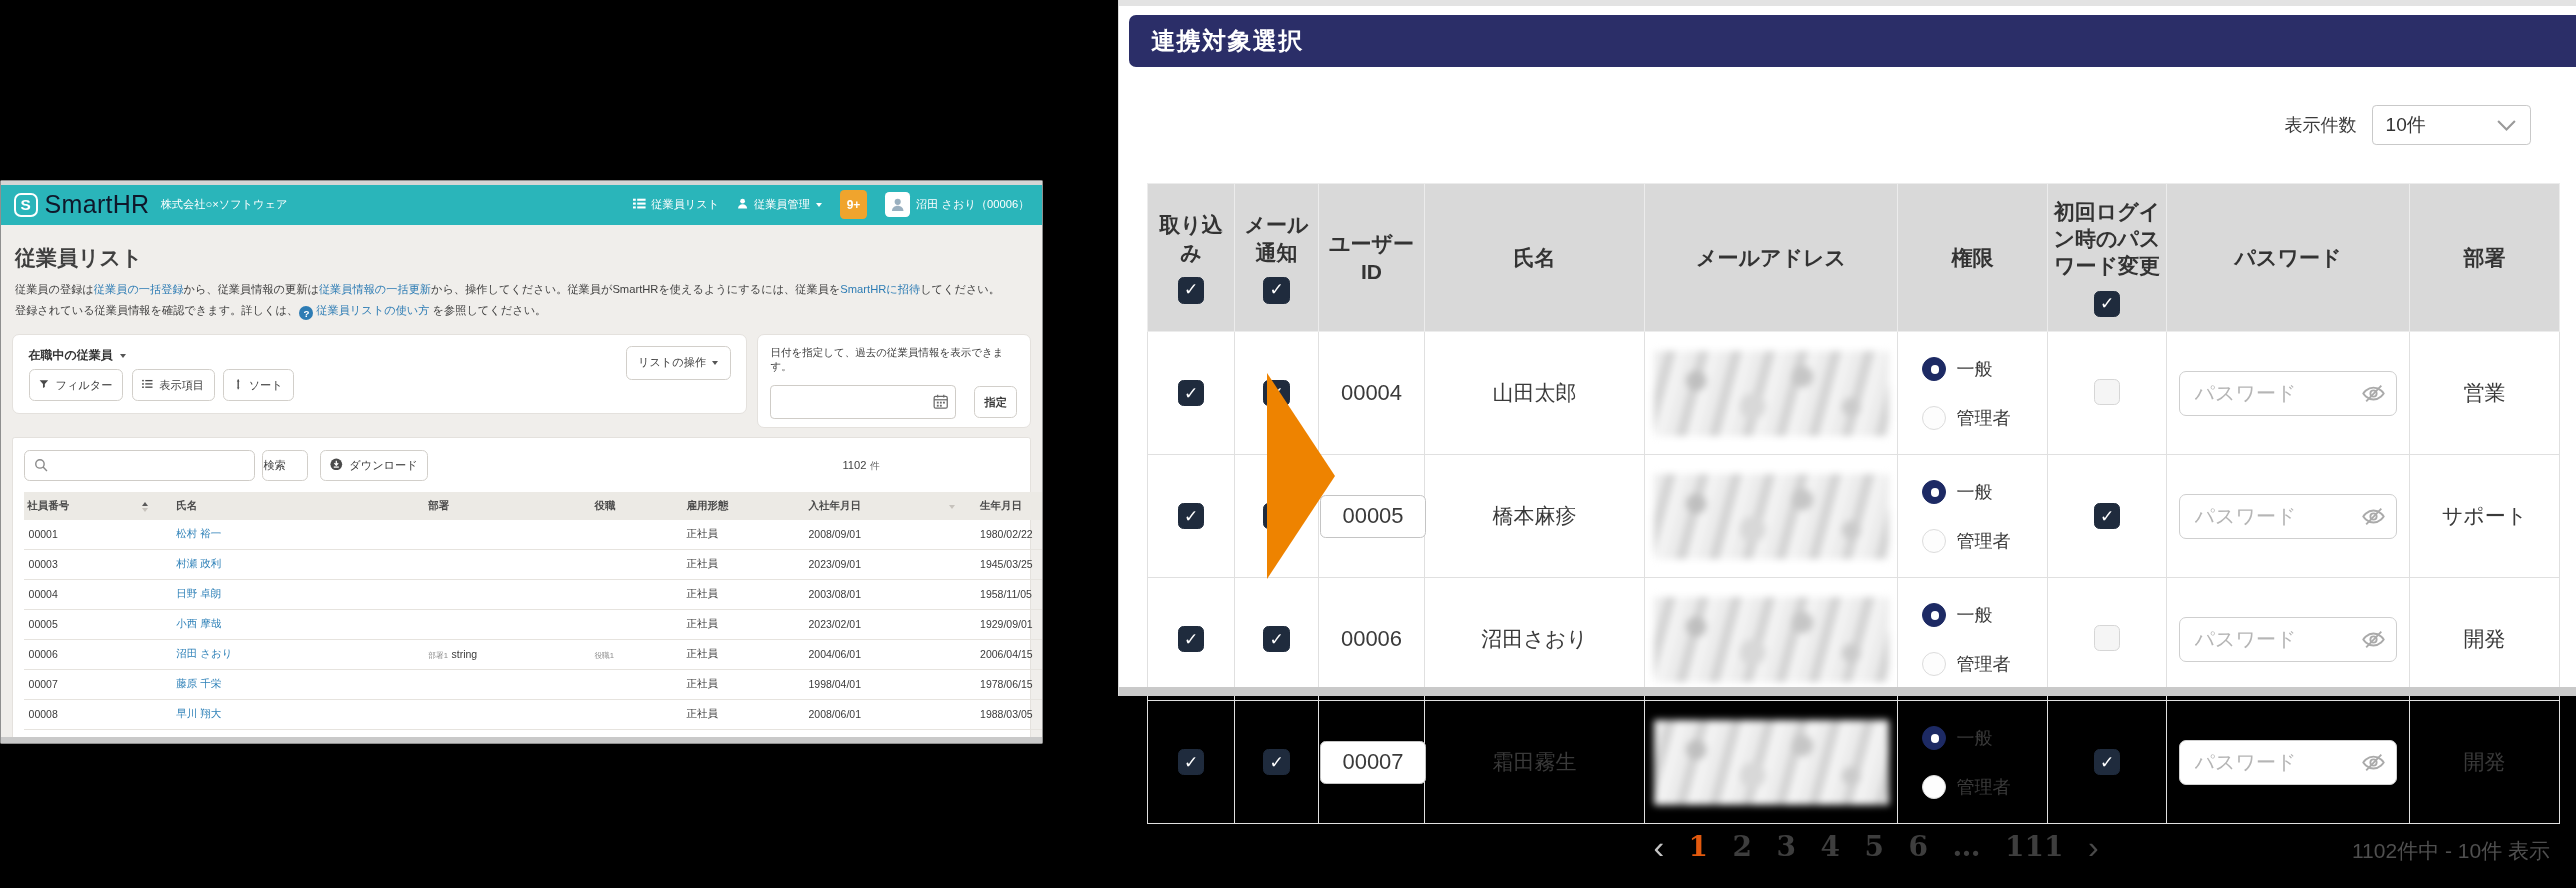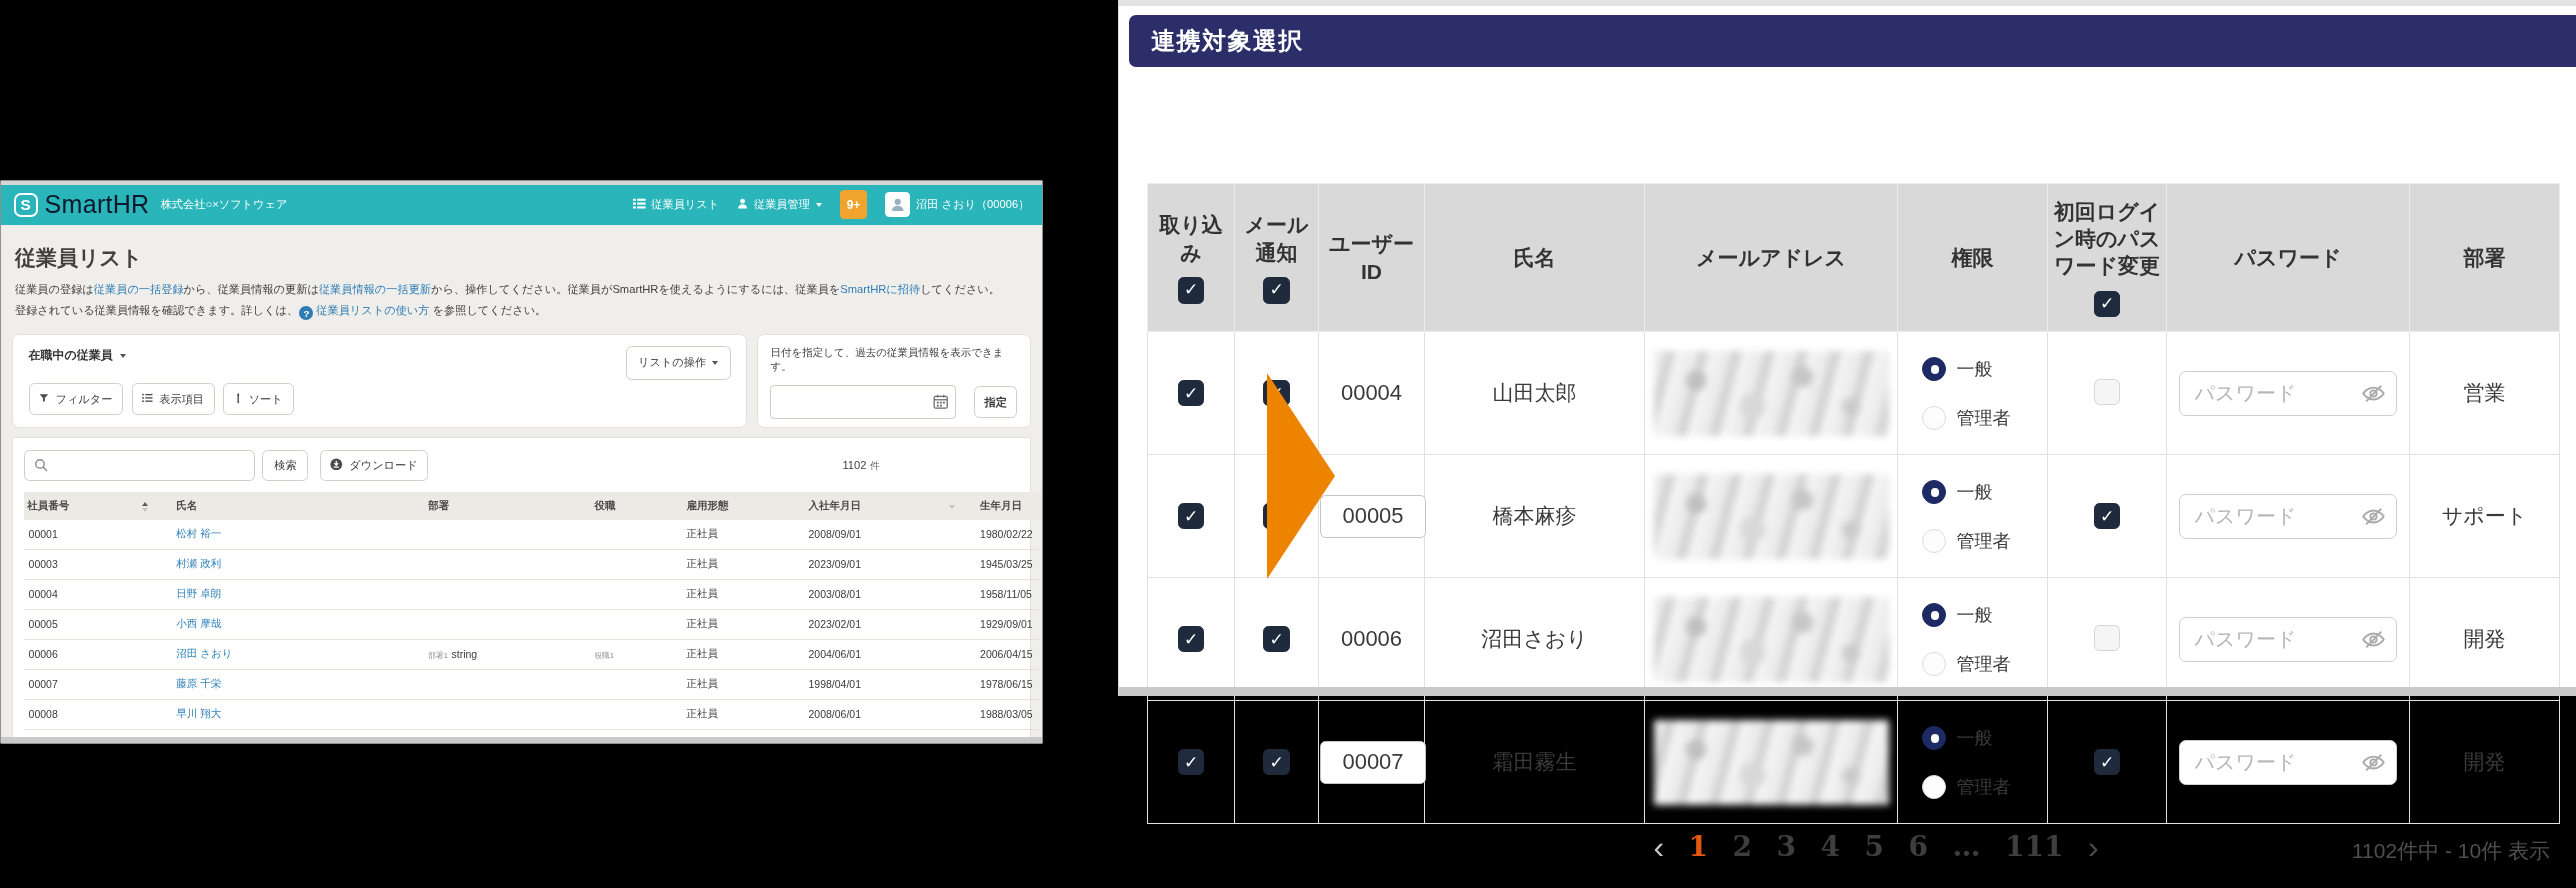--- a/index.html
+++ b/index.html
@@ -24,39 +24,39 @@
   .avatar{width:25px;height:25px;background:#fff;border-radius:4.2px;display:flex;align-items:center;justify-content:center;}
   .shr-main{padding:0 11.2px;}
   .page-title{font-size:21px;font-weight:600;color:#404040;margin:19.6px 0 8.4px 2.8px;}
   .intro{font-size:11.2px;color:#3e3e3e;line-height:1.75;margin:1.4px 0 1.4px 2.8px;}
   .link{color:#2d7cb4;cursor:pointer;}
   .q-icon{display:inline-flex;width:14px;height:14px;border-radius:50%;background:#2d7cb4;color:#fff;
           align-items:center;justify-content:center;font-size:9.8px;font-weight:bold;vertical-align:-2.1px;margin:0 2.8px 0 1.4px;}
   .q-icon::after{content:"?";}
   .cards{display:flex;gap:9.8px;margin-top:12.6px;}
   .card{background:#fff;border:0.7px solid #e4e1dd;border-radius:7px;box-sizing:border-box;}
-  .card-filters{flex:1;height:94px;position:relative;padding:12.6px 15.4px;text-align:right;}
+  .card-filters{flex:1;height:80px;position:relative;padding:12.6px 15.4px;text-align:right;}
   .scope{display:flex;align-items:center;gap:7px;font-size:12px;font-weight:bold;color:#333;cursor:pointer;}
   .caret-d{width:0;height:0;border-left:3.5px solid transparent;border-right:3.5px solid transparent;border-top:4.2px solid #555;}
   .btn{display:inline-flex;align-items:center;gap:6.3px;background:#fff;border:0.7px solid #d2cfca;border-radius:5.6px;
        color:#3c3c3c;font-size:11.2px;padding:7.7px 9.8px;cursor:pointer;box-sizing:border-box;}
   .list-ops-btn{position:absolute;right:15.4px;top:11.2px;padding:8.4px 11.2px;}
   .filter-btn-row{position:absolute;left:15.4px;bottom:11.2px;display:flex;gap:8.4px;}
   .card-date{width:274px;height:94px;padding:11.2px 12.6px;}
   .date-hint{font-size:10.5px;color:#3e3e3e;}
   .date-row{display:flex;gap:18px;margin-top:11.2px;align-items:center;}
   .date-input{flex:1;height:32px;border:0.7px solid #cfccc7;border-radius:4.2px;background:#fff;position:relative;}
   .date-input svg{position:absolute;right:7px;top:7.7px;}
   .assign-btn{width:43px;height:32px;justify-content:center;font-weight:bold;padding:0;}
   .main-card{margin-top:9.8px;background:#fff;border:0.7px solid #e4e1dd;border-radius:2.8px;padding:11.2px;position:relative;height:301px;box-sizing:content-box;}
   .search-row{display:flex;align-items:center;}
   .search-box{width:231px;height:31px;border:0.7px solid #cfccc7;border-radius:5.6px;position:relative;box-sizing:border-box;}
   .search-box svg{position:absolute;left:8.4px;top:7.7px;}
   .search-box input{position:absolute;left:29px;top:1.4px;right:4.2px;bottom:1.4px;border:none;outline:none;font-size:11.2px;background:transparent;}
-  .search-btn{width:46px;height:31px;justify-content:center;margin-left:7px;padding:0;}
+  .search-btn{width:46px;height:31px;margin-left:7px;padding:0;}
   .dl-btn{height:31px;margin-left:11.2px;}
   .count-wrap{position:absolute;right:150px;top:21px;font-size:11.2px;color:#444;display:flex;align-items:baseline;gap:3.5px;}
   .count-unit{font-size:9.8px;color:#666;}
   table.emp{border-collapse:collapse;table-layout:fixed;width:1019px;margin-top:11.2px;}
   table.emp th{background:#eceae5;height:28px;font-size:10.5px;color:#4a4a4a;font-weight:bold;text-align:left;padding:0 0 0 2.8px;}
   table.emp td{height:29px;font-size:10.5px;color:#3a3a3a;border-bottom:0.7px solid #e6e3de;padding:0 0 0 2.8px;}
   table.emp tr td:first-child{padding-left:4.2px;}
   .emp-name{color:#2e81b8;cursor:pointer;}
   .sub{font-size:7.7px;color:#8a8a8a;margin-right:3.5px;}
   .sort-stack{display:inline-flex;flex-direction:column;gap:1.4px;vertical-align:middle;cursor:pointer;}
@@ -397,20 +397,29 @@
   </div>
 
   <div class="arrow-head"></div>
 
   <div class="link-panel">
     <div class="lp-topstrip"></div>
     <div class="lp-titlebar">
       <span class="lp-title">連携対象選択</span>
     </div>
 
+    <div class="pagesize">
+      <span class="pagesize-label">表示件数</span>
+      <div class="pagesize-select">
+        <span class="pagesize-value">10件</span>
+        <svg width="21" height="12.6" viewBox="0 0 30 18">
+            <polyline points="3,3 15,15 27,3" fill="none" stroke="#9a9a9a" stroke-width="3"></polyline>
+          </svg>
+      </div>
+    </div>
 
     <table class="lk">
       <colgroup>
         <col style="width:87px">
           <col style="width:84px">
           <col style="width:106px">
           <col style="width:220px">
           <col style="width:253px">
           <col style="width:150px">
           <col style="width:119px">

